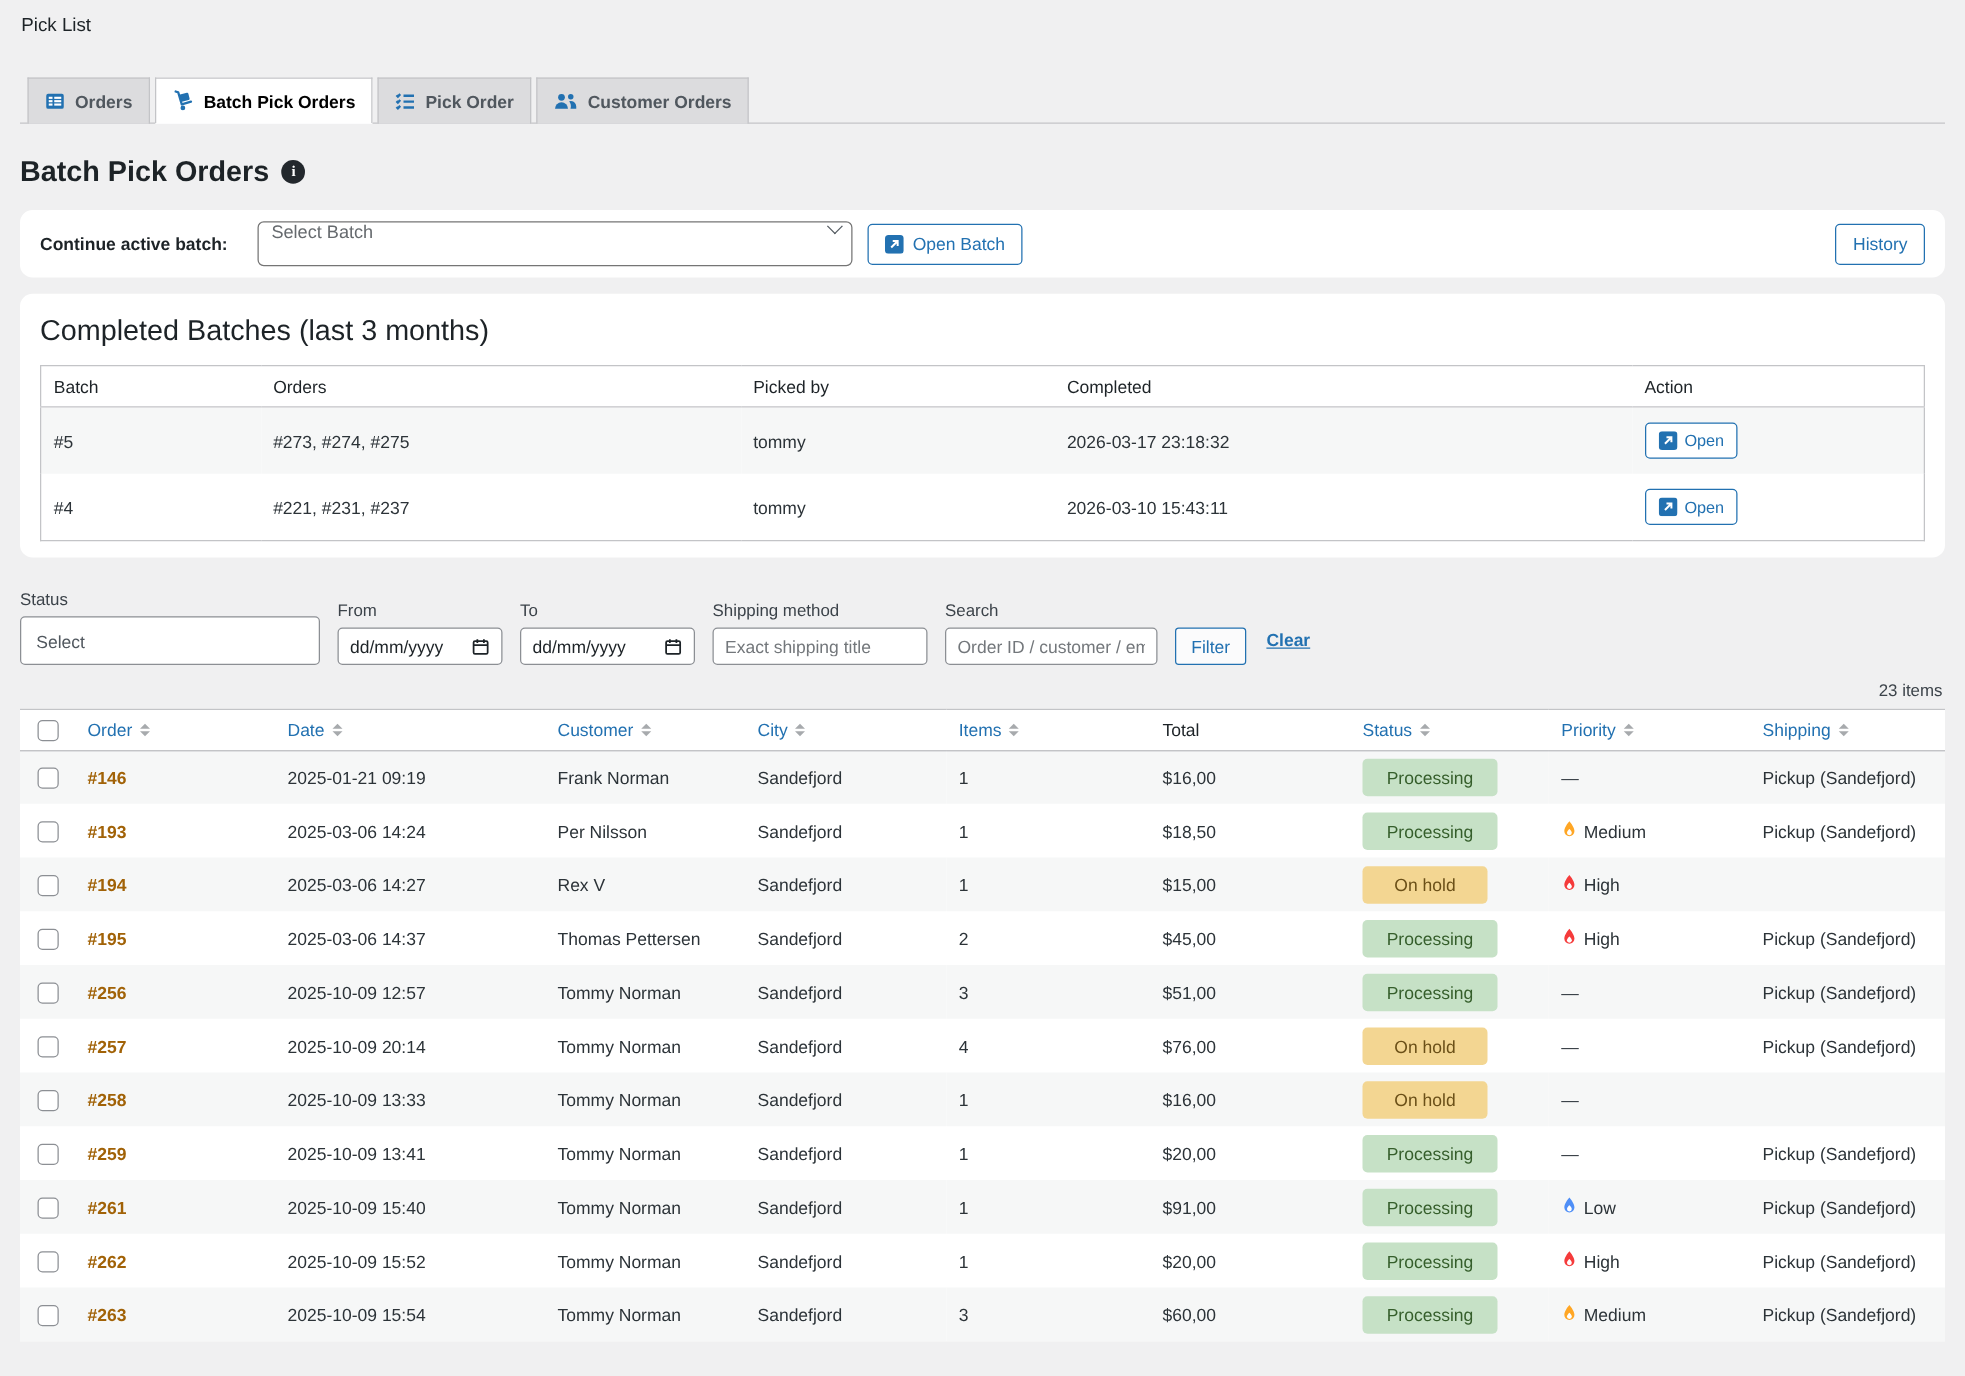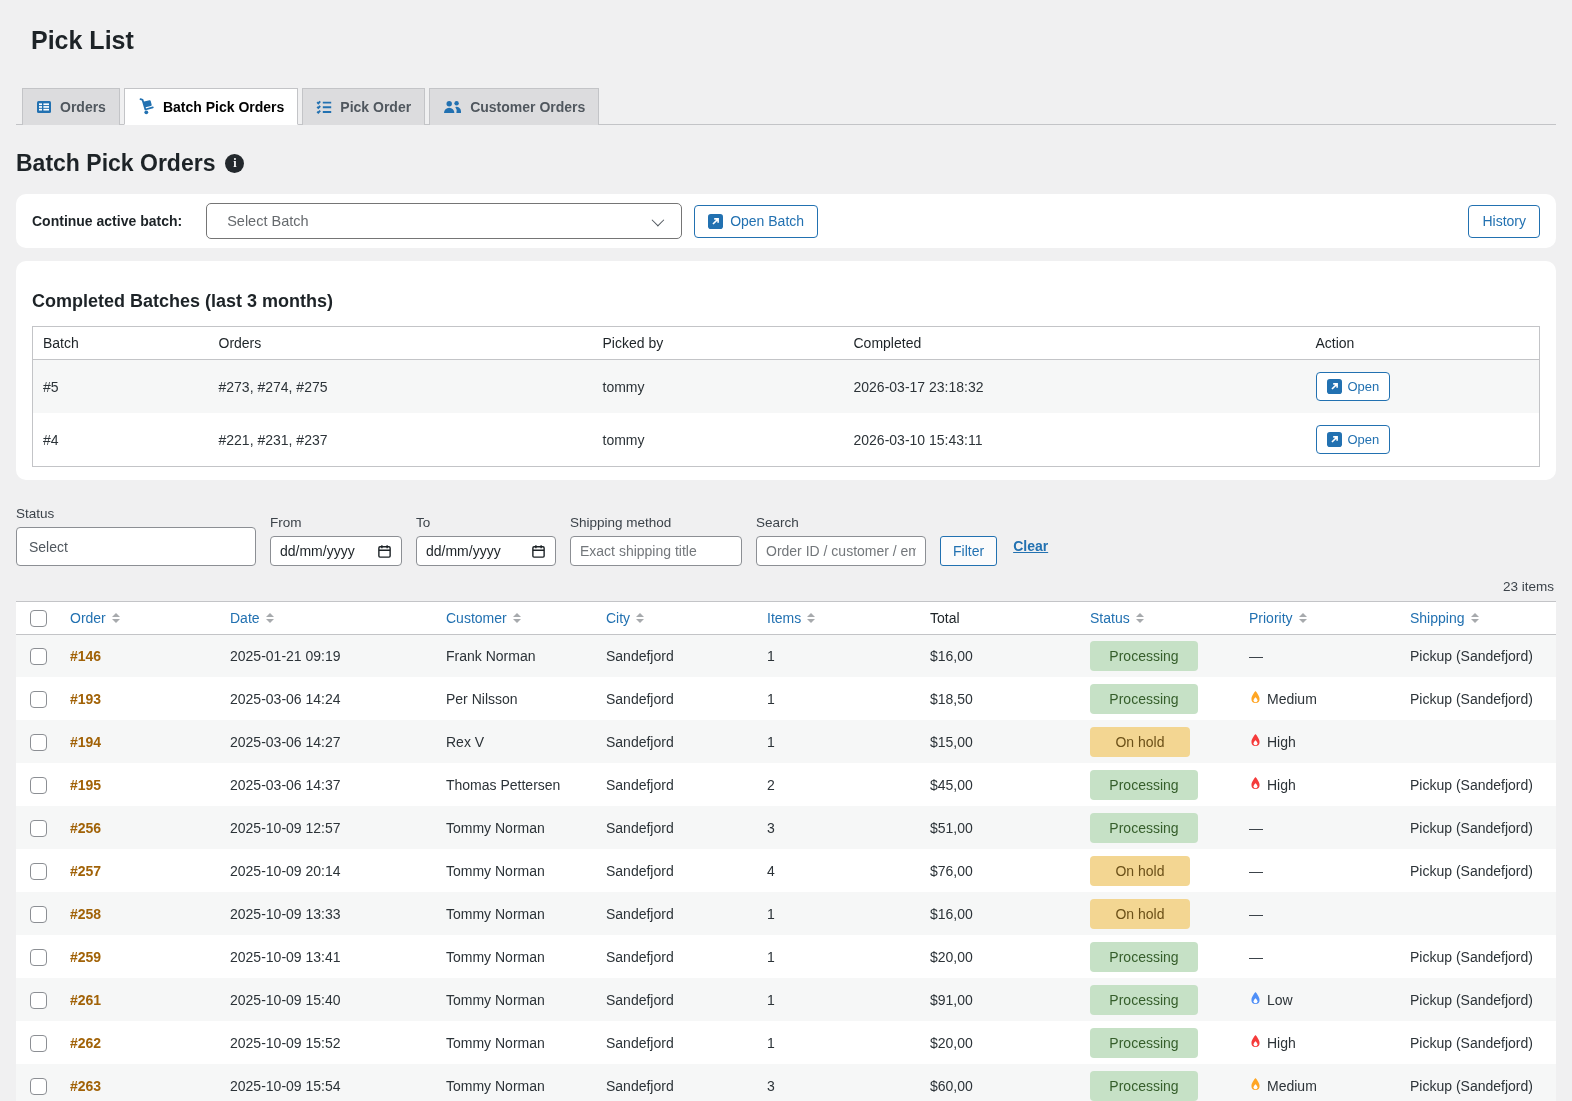--- a/index.html
+++ b/index.html
@@ -5,21 +5,21 @@
   * { box-sizing: border-box; }
   html,body { margin:0; padding:0; }
   body {
     width:1572px; height:1101px; overflow:hidden;
     background:#f0f0f1; color:#1d2327;
     font-family:"Liberation Sans", sans-serif; font-size:14px;
   }
   .wrap { padding:0 16px; }
 
   
-  .page-title { font-size:25px; font-weight:700; margin:15px; padding:11px 0 0 0; }
+  .page-title { font-size:15px; font-weight:400; margin:1px; padding:11px 0 0 0; }
 
   
   .tabs { display:flex; gap:4px; border-bottom:1px solid #c3c4c7; margin-top:33px; padding-left:6px; }
   .tab {
     display:flex; align-items:center; gap:8px;
     padding:9px 13px; background:#dcdcde;
     border:1px solid #c3c4c7; border-bottom:none;
     font-size:14px; font-weight:700; color:#50575e;
     margin-bottom:-1px; cursor:pointer; white-space:nowrap;
   }
@@ -35,37 +35,37 @@
     display:flex; align-items:center; justify-content:center;
   }
 
   
   .card { background:#fff; border-radius:10px; margin-bottom:13px; }
   .card-batch { padding:9px 16px; display:flex; align-items:center; gap:12px; }
   .lbl-strong { font-weight:700; font-size:14px; margin-right:12px; }
 
   .fake-select {
     width:476px; height:36px; border:1px solid #757575; border-radius:5px; background:#fff;
-    display:flex; align-items:center; justify-content:space-between; padding:0 20px;
+    display:flex; align-items:flex-start; justify-content:space-between; padding:0 10px;
     color:#666a6e; font-size:14.5px; cursor:pointer;
   }
   .chev { width:9px; height:9px; border-right:1.8px solid #50575e; border-bottom:1.8px solid #50575e; transform:rotate(45deg) translateY(-2px); }
 
   .btn-outline {
     display:inline-flex; align-items:center; gap:7px;
     height:33px; padding:0 13px; background:#fff;
     border:1px solid #2271b1; border-radius:4px;
     color:#2271b1; font-size:14px; font-family:inherit; cursor:pointer; white-space:nowrap;
   }
   .btn-outline.sm { height:29px; padding:0 10px; font-size:13px; gap:6px; }
   .push-right { margin-left:auto; }
 
   
   .card-completed { padding:13px 16px 13px; }
-  .card-completed h3 { font-size:18px; font-weight:700; margin:17px 0 14px 0; }
+  .card-completed h3 { font-size:23px; font-weight:400; margin:3px 0 14px 0; }
   table.batches { width:100%; border-collapse:collapse; border:1px solid #c3c4c7; font-size:14px; }
   table.batches th {
     text-align:left; font-weight:400; color:#1d2327;
     padding:8px 10px; border-bottom:1px solid #c3c4c7; background:#fff;
   }
   table.batches td { padding:12px 10px; color:#2c3338; }
   table.batches tbody tr:nth-child(odd) { background:#f6f7f7; }
 
   
   .filters { display:flex; align-items:flex-end; gap:14px; margin-top:26px; }

